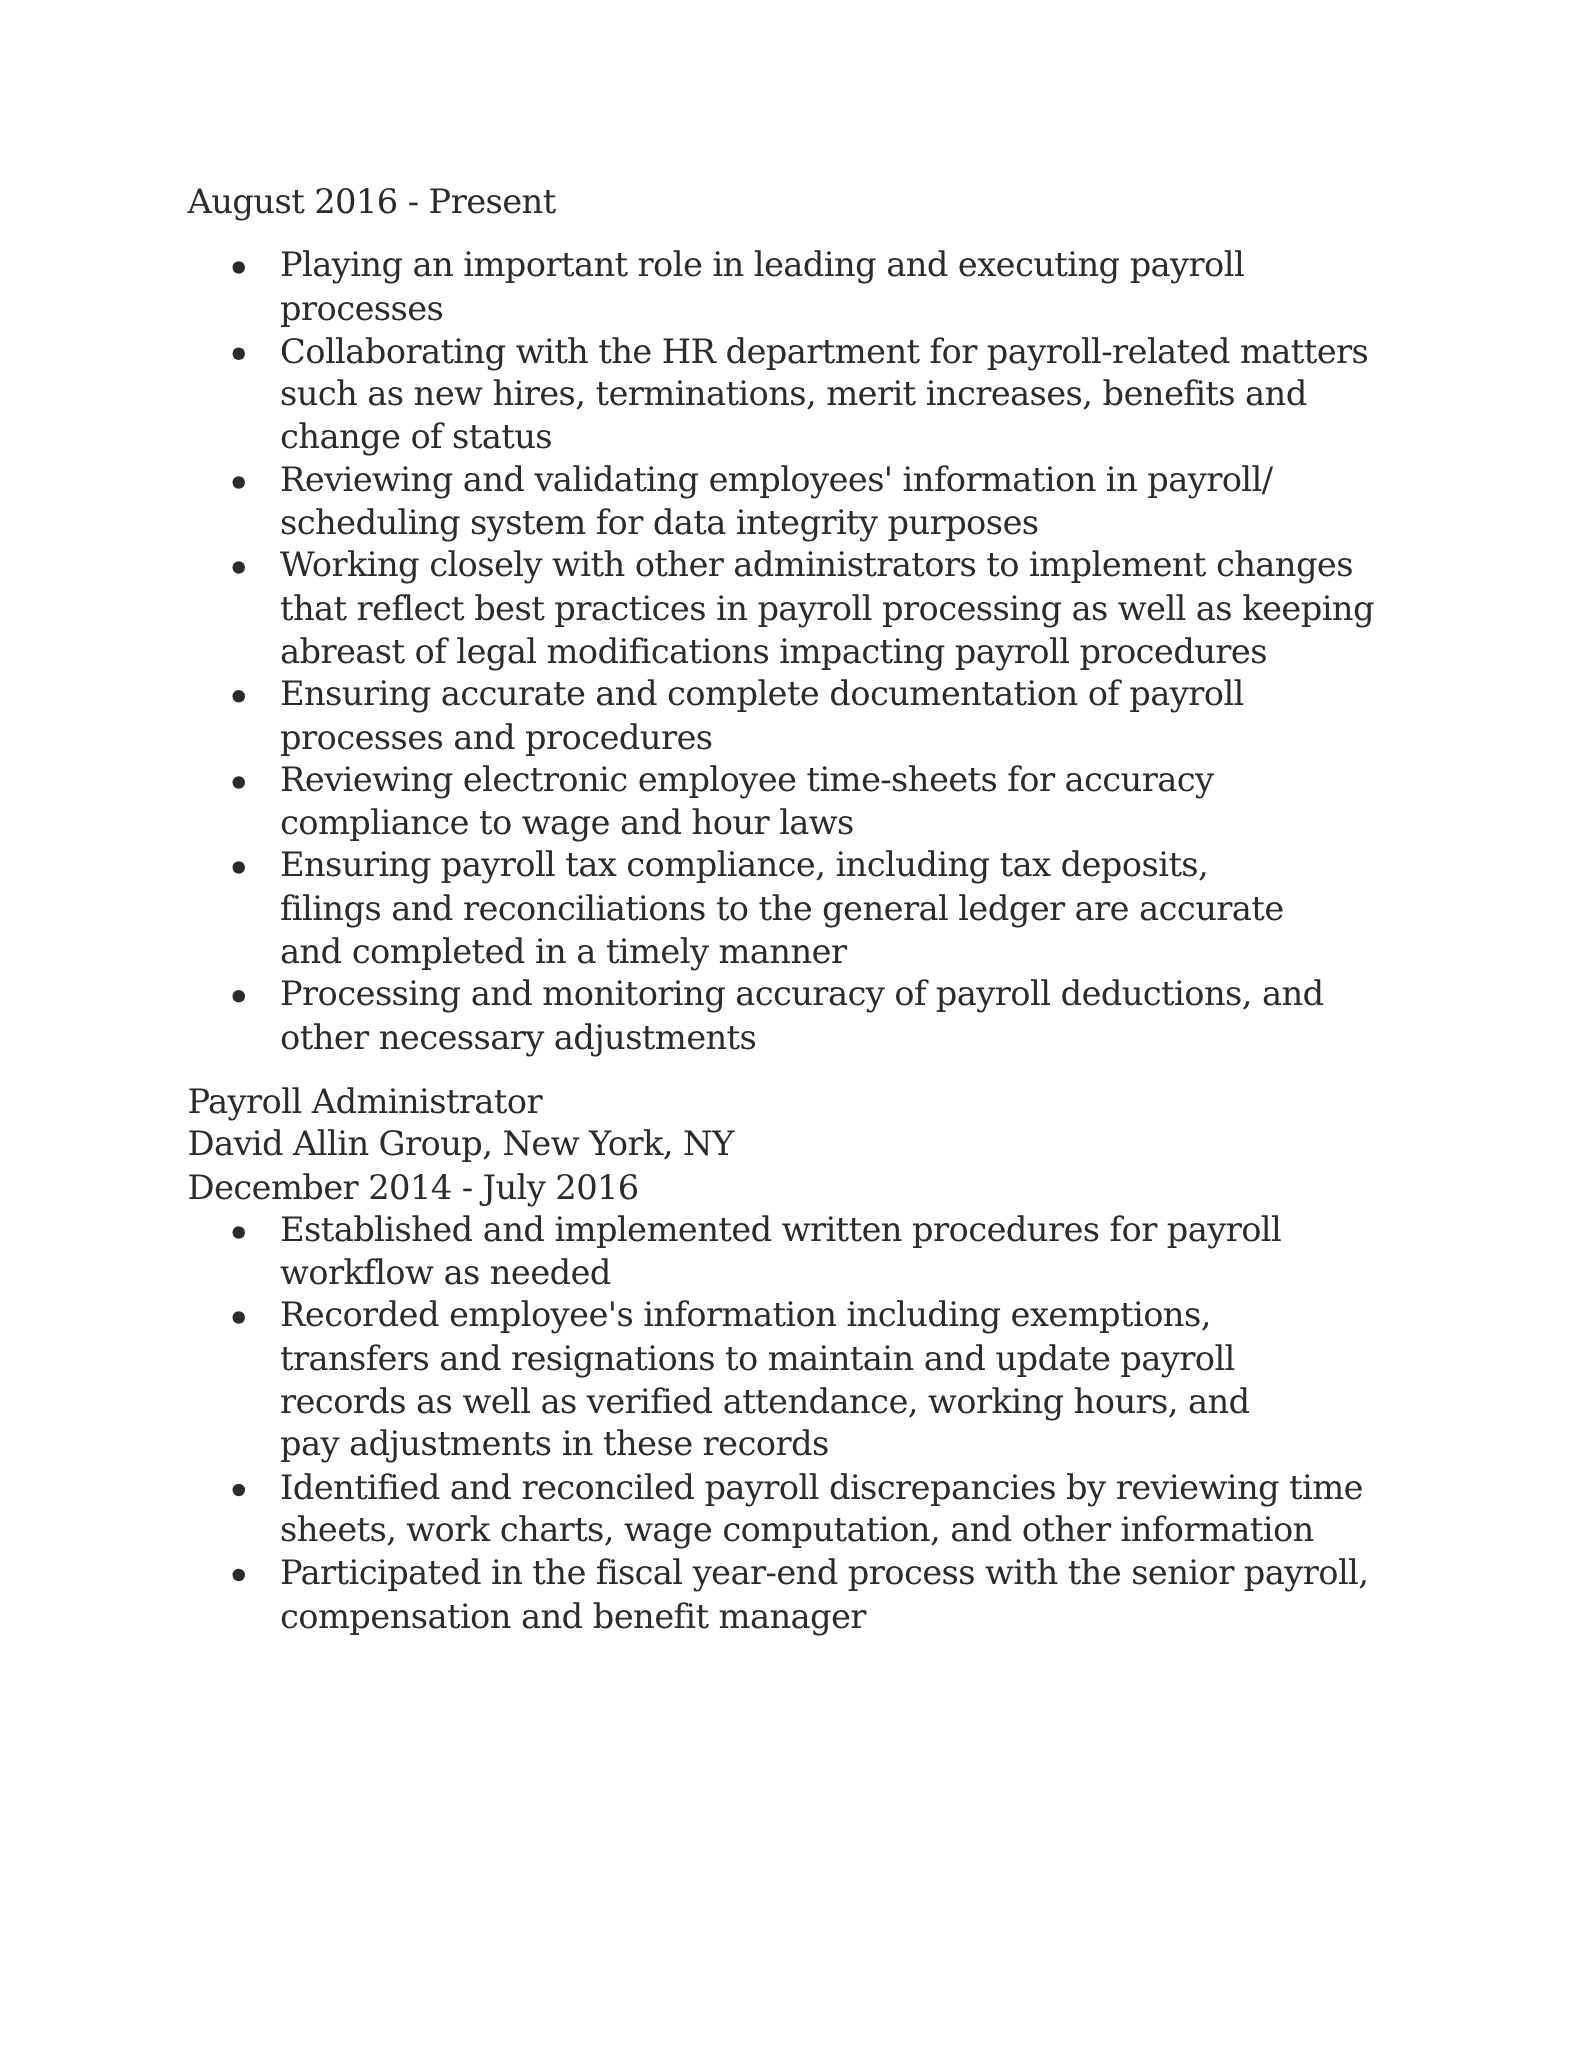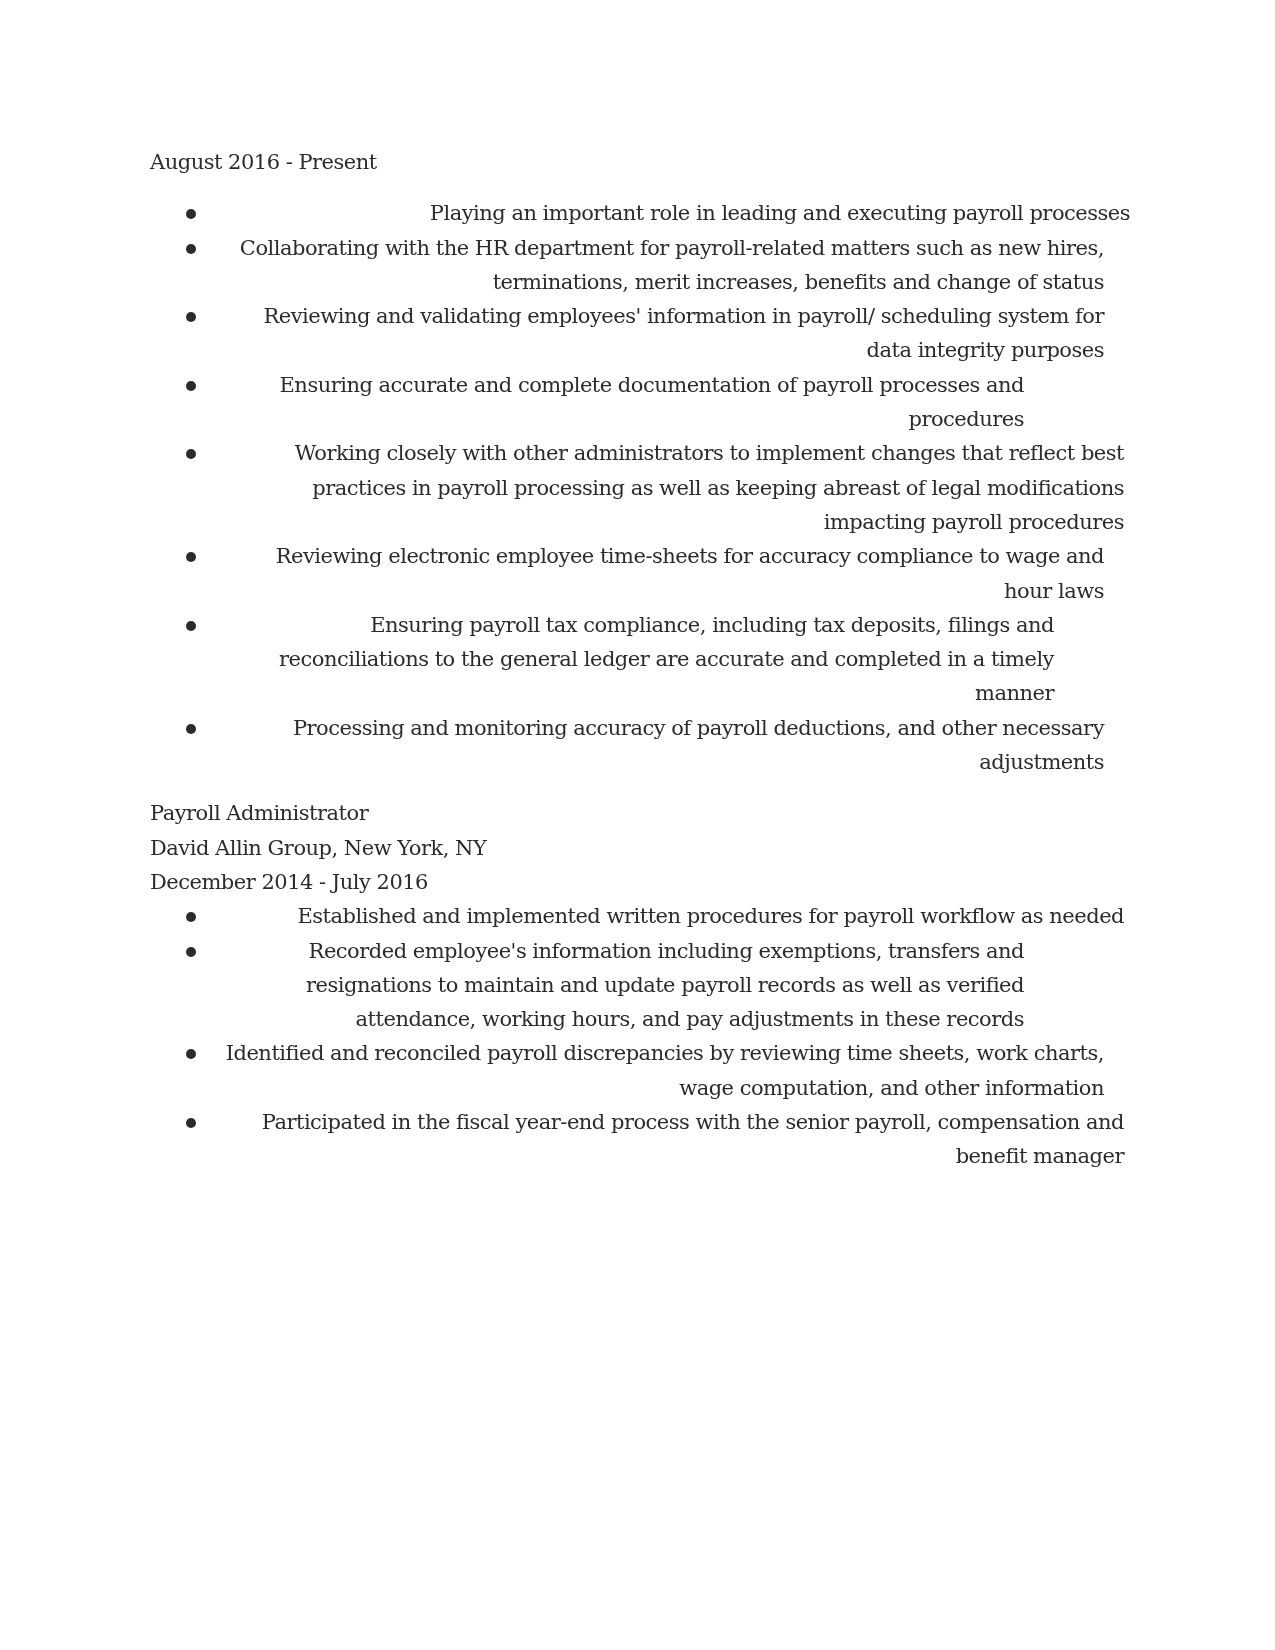--- a/index.html
+++ b/index.html
@@ -4,47 +4,47 @@
   <style>
     html, body { margin: 0; padding: 0; background: #ffffff; }
     body {
       width: 1275px; height: 1650px; position: relative; overflow: hidden;
       font-family: "DejaVu Serif", "Liberation Serif", serif;
       color: #2b2b2b;
     }
     .page { position: absolute; left: 0; top: 0; width: 1275px; height: 1650px; }
     .content {
       position: absolute; left: 150px; top: 145px; width: 980px;
-      font-size: 21px; line-height: 34.3px; letter-spacing: -0.5px;
+      font-size: 27px; line-height: 34.3px; letter-spacing: -0.5px;
     }
     .line { display: block; white-space: nowrap; }
     ul.bullets {
-      list-style: none; margin: 0; padding: 0 0 0 74px; text-align: right;
+      list-style: none; margin: 0; padding: 0 0 0 74px;
     }
     ul.bullets li { position: relative; }
     ul.bullets li .dot {
       position: absolute; left: -38px; top: 13px;
       width: 10px; height: 10px; border-radius: 50%; background: #2b2b2b;
     }
     .gap-sm { height: 17px; }
   </style>
 </head>
 <body>
 
 <div class="page">
   <div class="content">
 
     <div class="line">August 2016 - Present</div>
     <div class="gap-sm"></div>
     <ul class="bullets">
       <li><span class="dot"></span><span>Playing an important role in leading and executing payroll processes</span></li>
       <li style="width:880px"><span class="dot"></span><span>Collaborating with the HR department for payroll-related matters such as new hires, terminations, merit increases, benefits and change of status</span></li>
       <li style="width:880px"><span class="dot"></span><span>Reviewing and validating employees' information in payroll/ scheduling system for data integrity purposes</span></li>
+      <li style="width:900px"><span class="dot"></span><span>Working closely with other administrators to implement changes that reflect best practices in payroll processing as well as keeping abreast of legal modifications impacting payroll procedures</span></li>
       <li style="width:800px"><span class="dot"></span><span>Ensuring accurate and complete documentation of payroll processes and procedures</span></li>
-      <li style="width:900px"><span class="dot"></span><span>Working closely with other administrators to implement changes that reflect best practices in payroll processing as well as keeping abreast of legal modifications impacting payroll procedures</span></li>
       <li style="width:880px"><span class="dot"></span><span>Reviewing electronic employee time-sheets for accuracy compliance to wage and hour laws</span></li>
       <li style="width:830px"><span class="dot"></span><span>Ensuring payroll tax compliance, including tax deposits, filings and reconciliations to the general ledger are accurate and completed in a timely manner</span></li>
       <li style="width:880px"><span class="dot"></span><span>Processing and monitoring accuracy of payroll deductions, and other necessary adjustments</span></li>
     </ul>
     <div class="gap-sm"></div>
 
     <div class="line">Payroll Administrator</div>
     <div class="line">David Allin Group, New York, NY</div>
     <div class="line">December 2014 - July 2016</div>
     <ul class="bullets">

